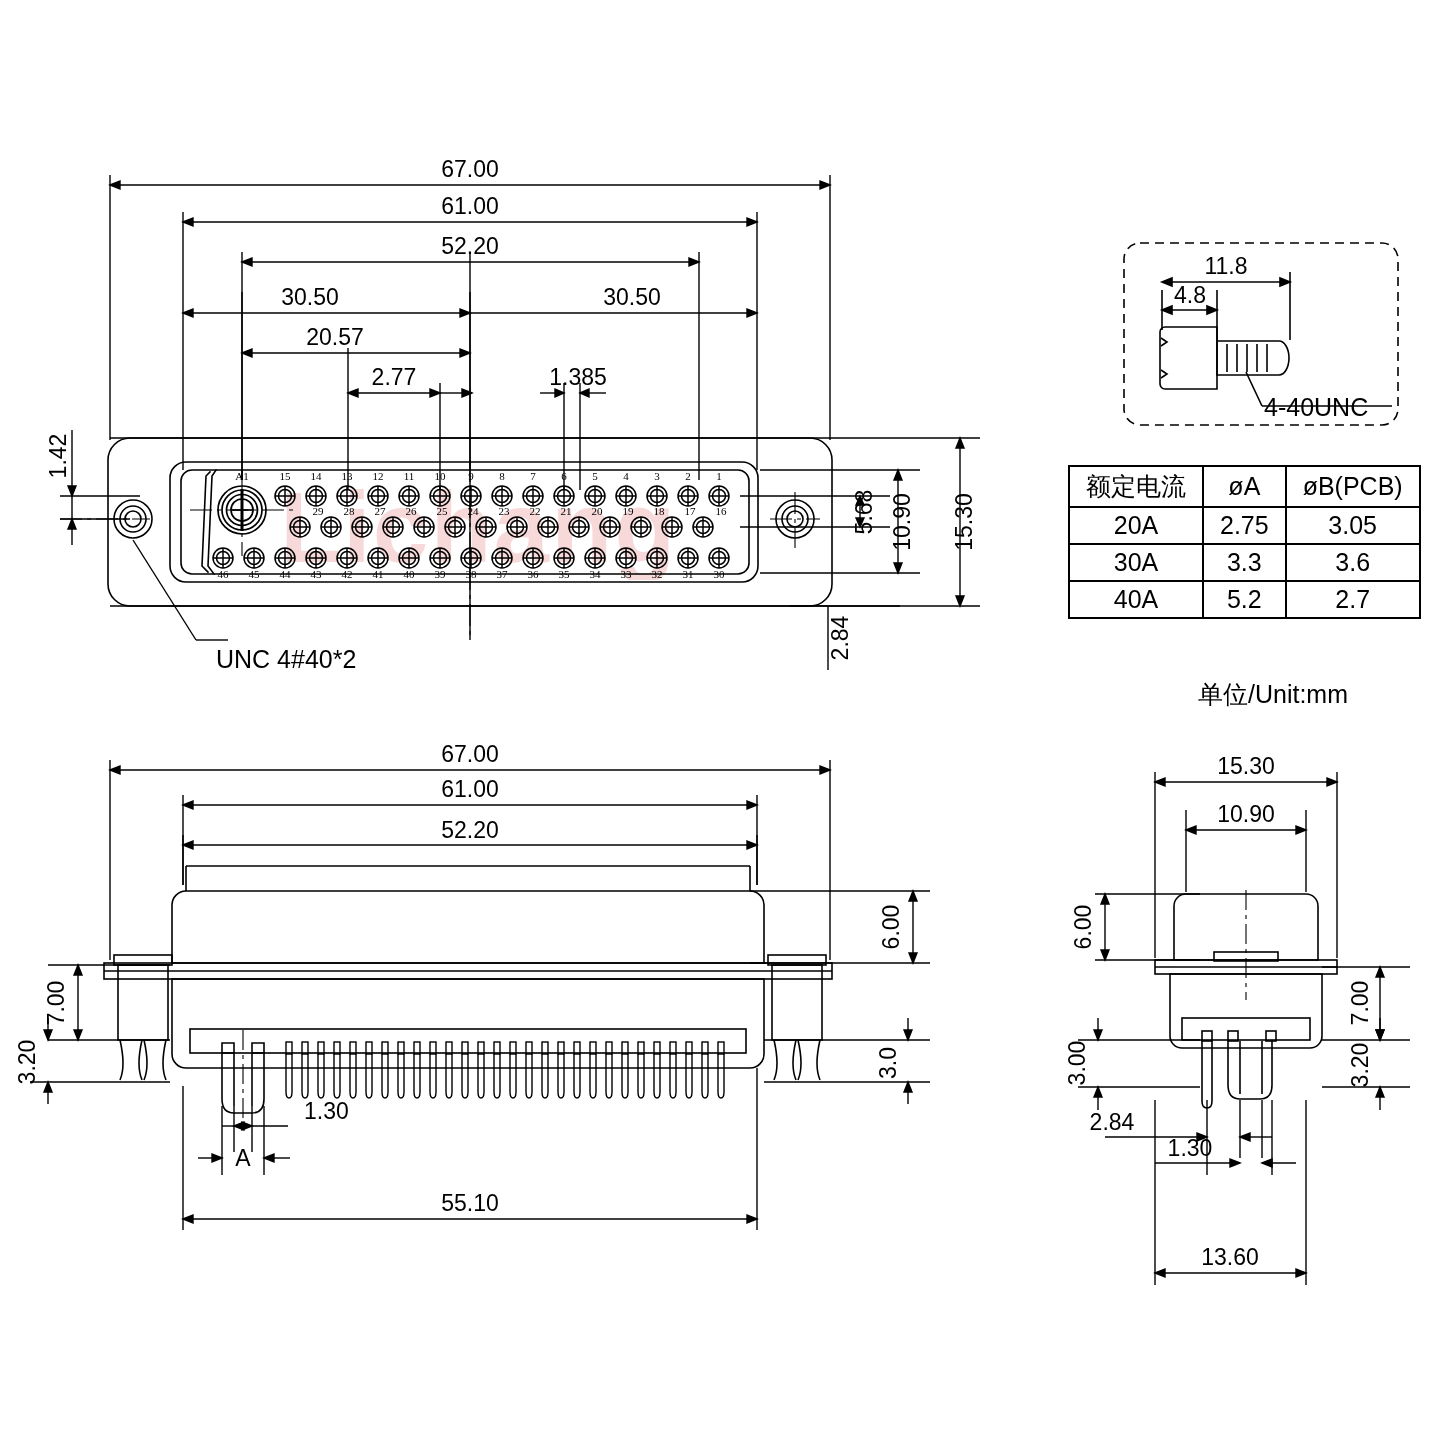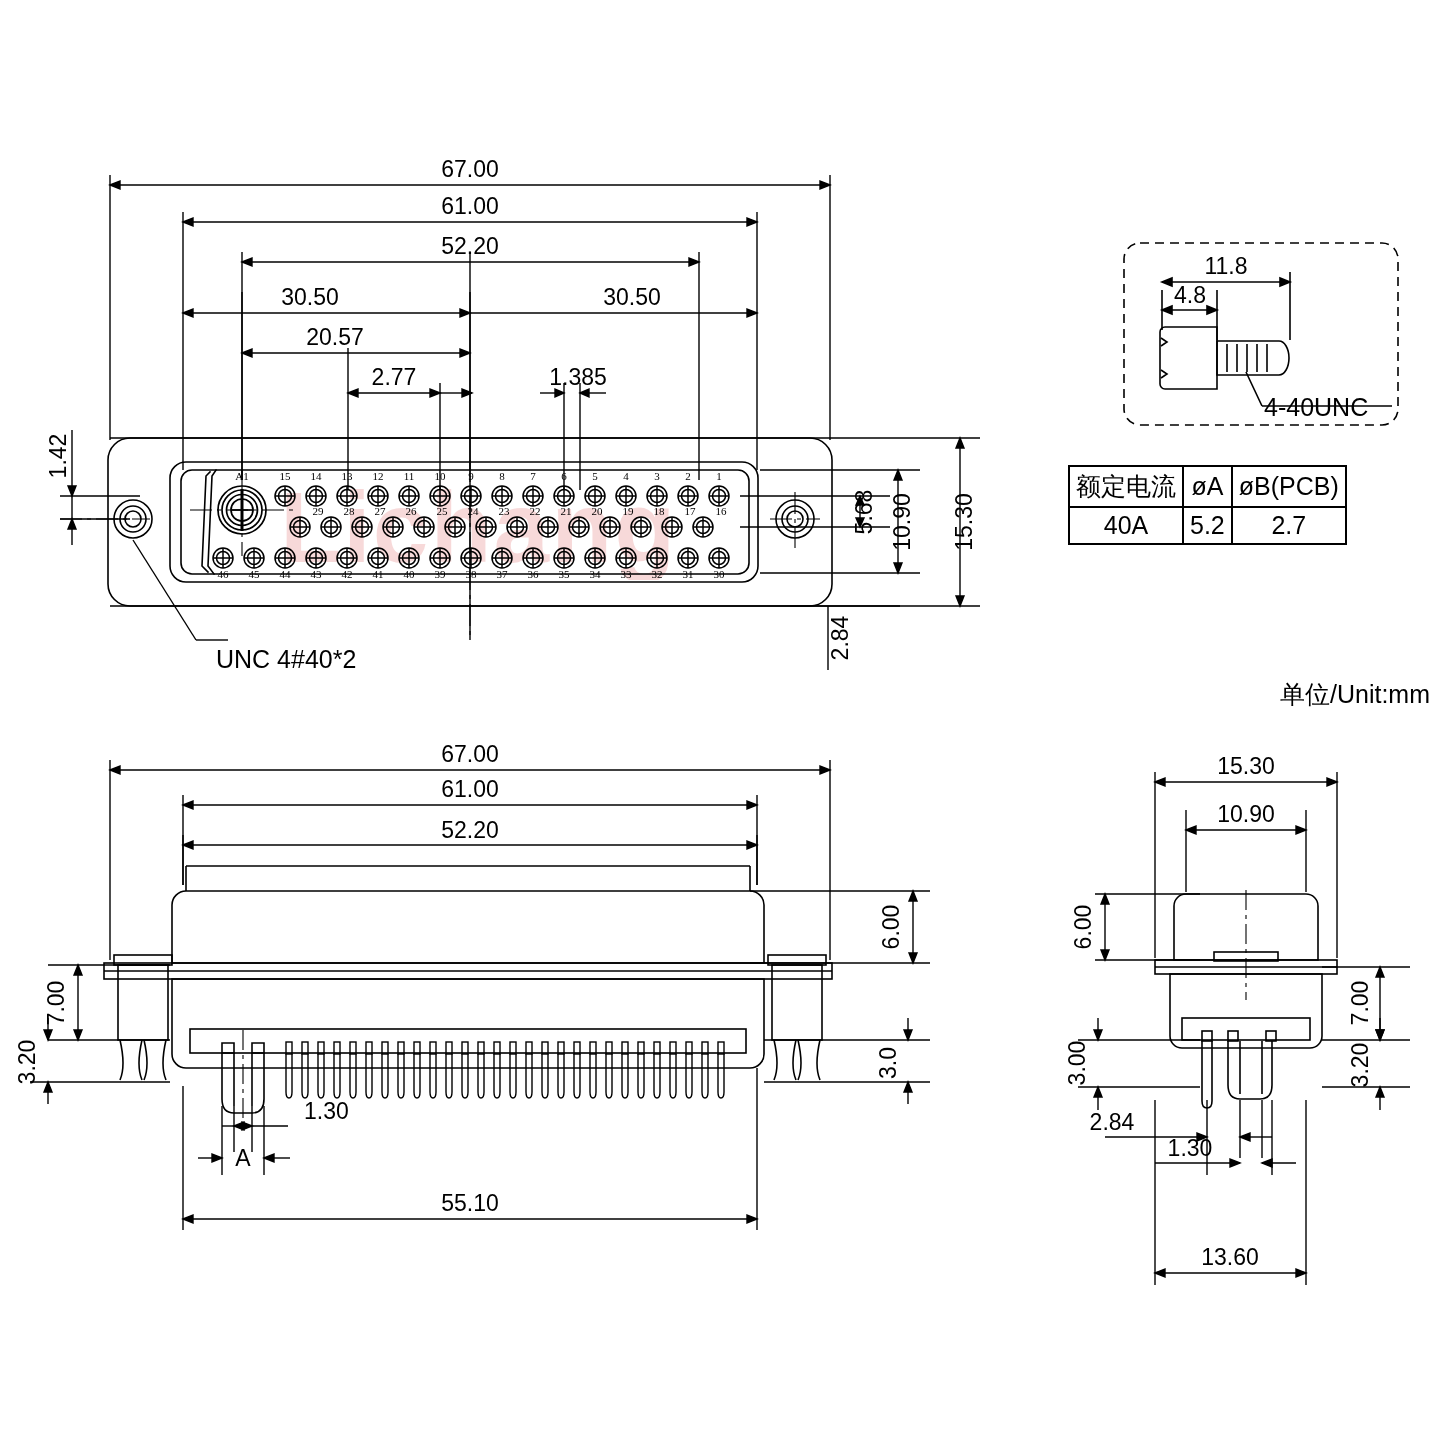--- a/index.html
+++ b/index.html
@@ -6,23 +6,23 @@
   body{width:1440px;height:1440px;position:relative;
        font-family:"Liberation Sans","DejaVu Sans",sans-serif;color:#000;}
   #root{position:absolute;left:0;top:0;width:1440px;height:1440px;}
   svg{position:absolute;left:0;top:0;}
   .dim{font-family:"Liberation Sans",sans-serif;font-size:23px;fill:#000;}
   .pinno{font-family:"Liberation Serif","DejaVu Serif",serif;font-size:11px;fill:#000;}
   .note{font-family:"Liberation Sans",sans-serif;font-size:25px;fill:#000;}
   table{border-collapse:collapse;}
   .tbl{position:absolute;left:1068px;top:465px;}
   .tbl td,.tbl th{border:2px solid #000;font-family:"Liberation Sans",sans-serif;
-       font-size:25px;text-align:center;padding:3px 6px;font-weight:normal;}
+       font-size:25px;text-align:center;padding:3px 16px;font-weight:normal;}
   .tbl th{font-size:25px;}
-  .unitlbl{position:absolute;left:1280px;top:678px;font-size:25px;}
+  .unitlbl{position:absolute;left:1198px;top:678px;font-size:25px;}
   .wm{position:absolute;left:280px;top:470px;width:460px;height:110px;
       font-family:"Liberation Sans",sans-serif;font-size:100px;font-weight:bold;
       color:rgba(228,120,120,0.28);letter-spacing:2px;overflow:hidden;
       white-space:nowrap;pointer-events:none;}
 </style>
 </head>
 <body>
 
 <div id="root">
 
@@ -764,20 +764,30 @@
   <table class="tbl">
     <thead>
       <tr>
         <th>额定电流</th>
         <th>øA</th>
         <th>øB(PCB)</th>
       </tr>
     </thead>
     <tbody>
       <tr>
+        <td>20A</td>
+        <td>2.75</td>
+        <td>3.05</td>
+      </tr>
+      <tr>
+        <td>30A</td>
+        <td>3.3</td>
+        <td>3.6</td>
+      </tr>
+      <tr>
         <td>40A</td>
         <td>5.2</td>
         <td>2.7</td>
       </tr>
     </tbody>
   </table>
   <div class="unitlbl">单位/Unit:mm</div>
 
 </div>
 

